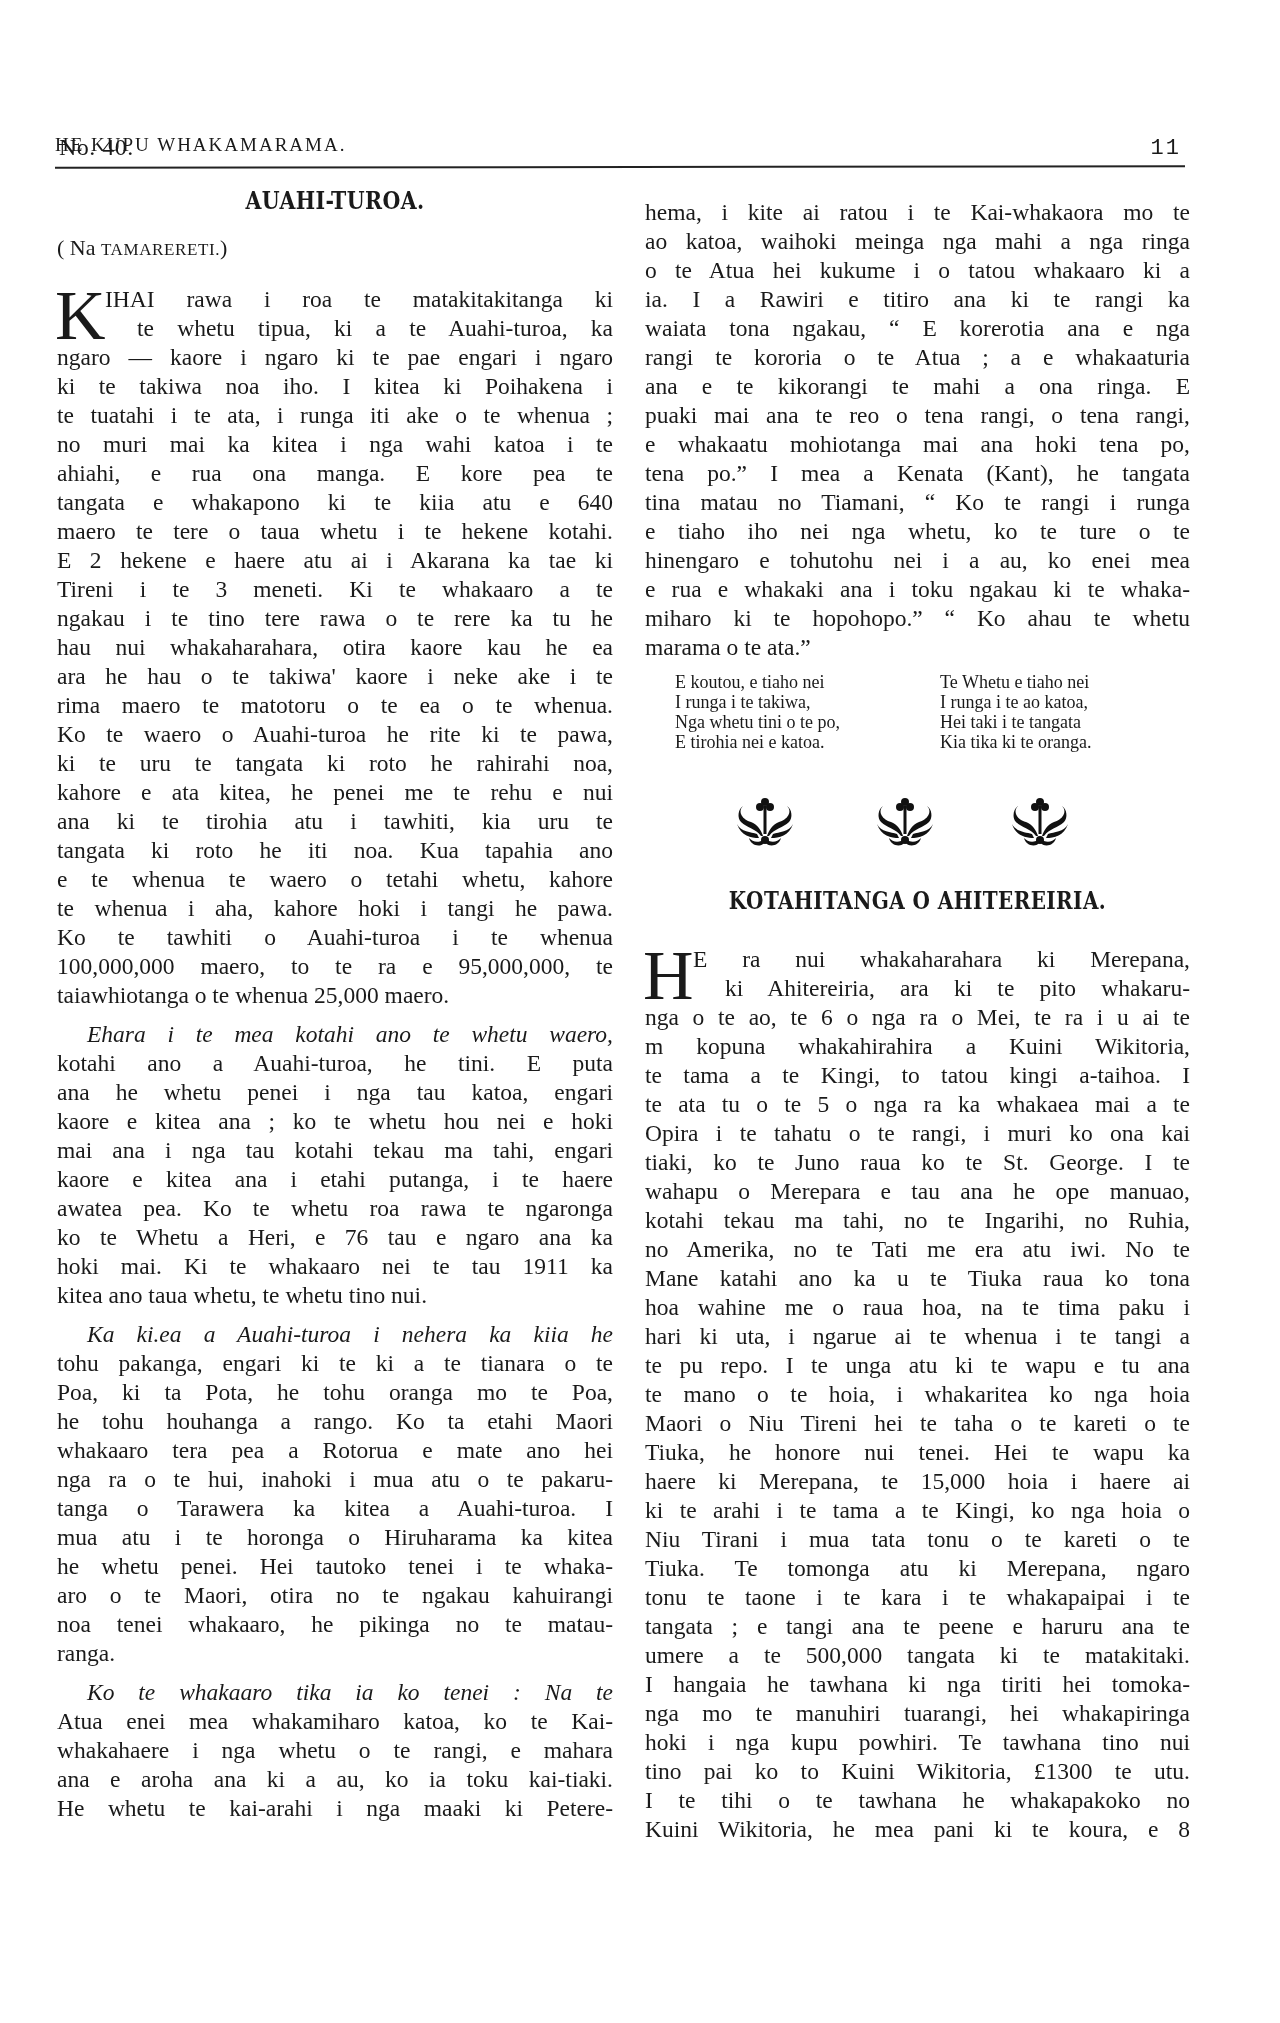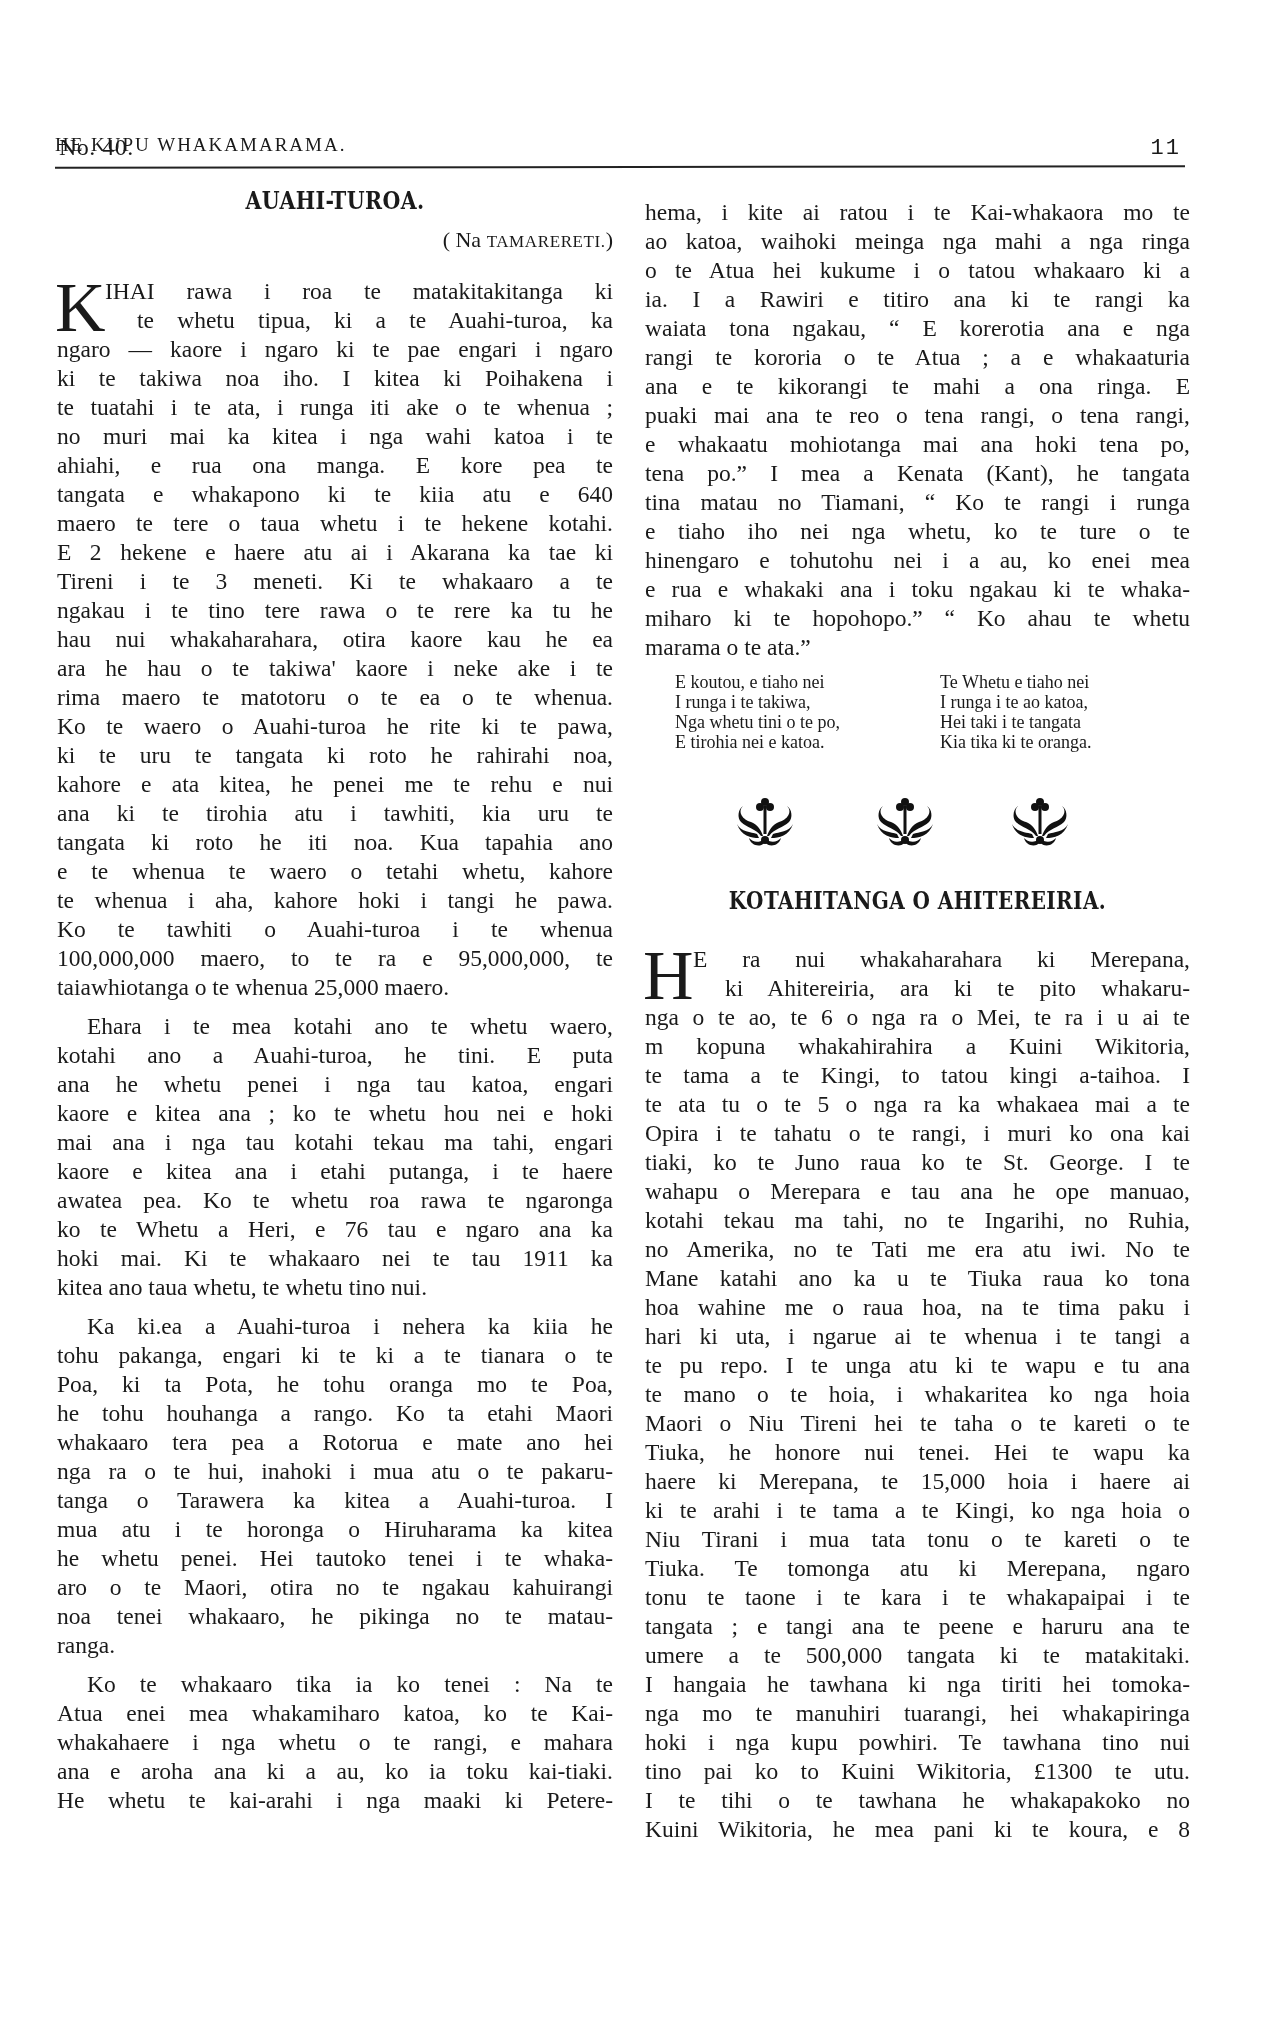--- a/index.html
+++ b/index.html
@@ -10,27 +10,27 @@
   .rh-left { position:absolute; left:4px; top:6px; font-family:"Liberation Serif", serif; font-size:24px; letter-spacing:0.5px; }
   .rh-center { position:absolute; left:0; right:0; top:6px; text-align:left; font-family:"Liberation Serif", serif; font-size:19px; letter-spacing:2px; }
   .rh-right { position:absolute; right:4px; top:8px; font-family:Liberation Mono, monospace; font-size:22px; letter-spacing:2px; }
   .rule { position:absolute; left:55px; top:166px; width:1130px; height:0; border-top:2px solid #222; transform:rotate(-0.08deg); }
 
   .col { position:absolute; }
   .col-left { left:57px; top:186px; width:556px; }
   .col-right { left:645px; top:186px; width:545px; }
 
   .heading { font-family:"DejaVu Serif", serif; font-weight:bold; font-size:25px; letter-spacing:0.5px; text-align:center; transform:scaleX(0.82); transform-origin:center; }
-  .byline { font-family:"Liberation Serif", serif; font-size:22px; text-align:right; margin-top:12px; }
+  .byline { font-family:"Liberation Serif", serif; font-size:22px; text-align:left; margin-top:20px; }
   .byline .sc { font-size:17px; letter-spacing:0.6px; }
 
   .line { font-family:"Liberation Serif", serif; font-size:23.5px; line-height:29px; height:29px; white-space:nowrap;
           text-align:justify; text-align-last:justify; overflow:visible; }
   .line.last { text-align-last:left; }
-  .indent { padding-left:30px; }
+  .indent { padding-left:30px;font-style:italic; }
   .para-gap { height:10px; }
 
   .dropcap-block { position:relative; }
   .dropcap { position:absolute; left:-2px; top:2px; font-family:"Liberation Serif", serif; font-size:70px; line-height:58px; }
   .dc-indent { padding-left:48px; }
   .dc-indent2 { padding-left:80px; }
 
   .poem { position:relative; height:96px; margin-top:10px; font-family:"Liberation Serif", serif; font-size:18px; line-height:20px; }
   .stanza { position:absolute; top:0; }
   .stanza-1 { left:30px; }

